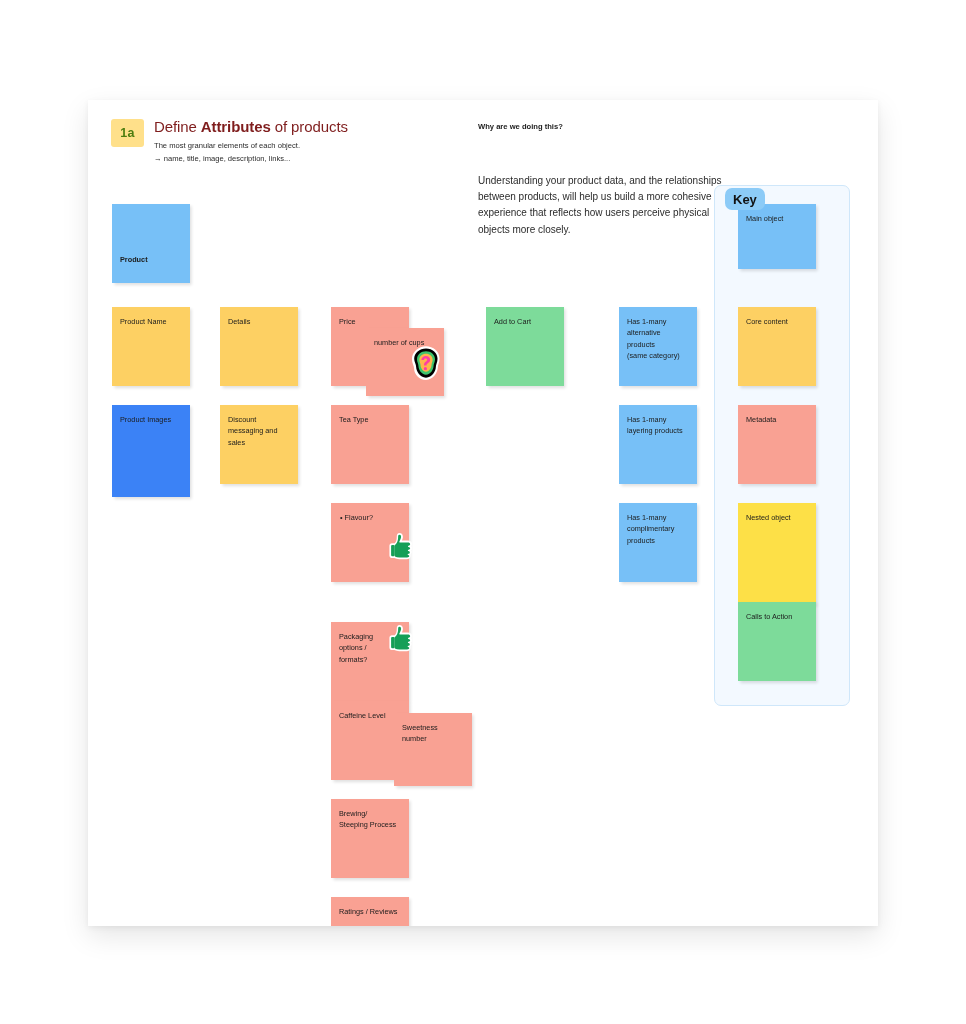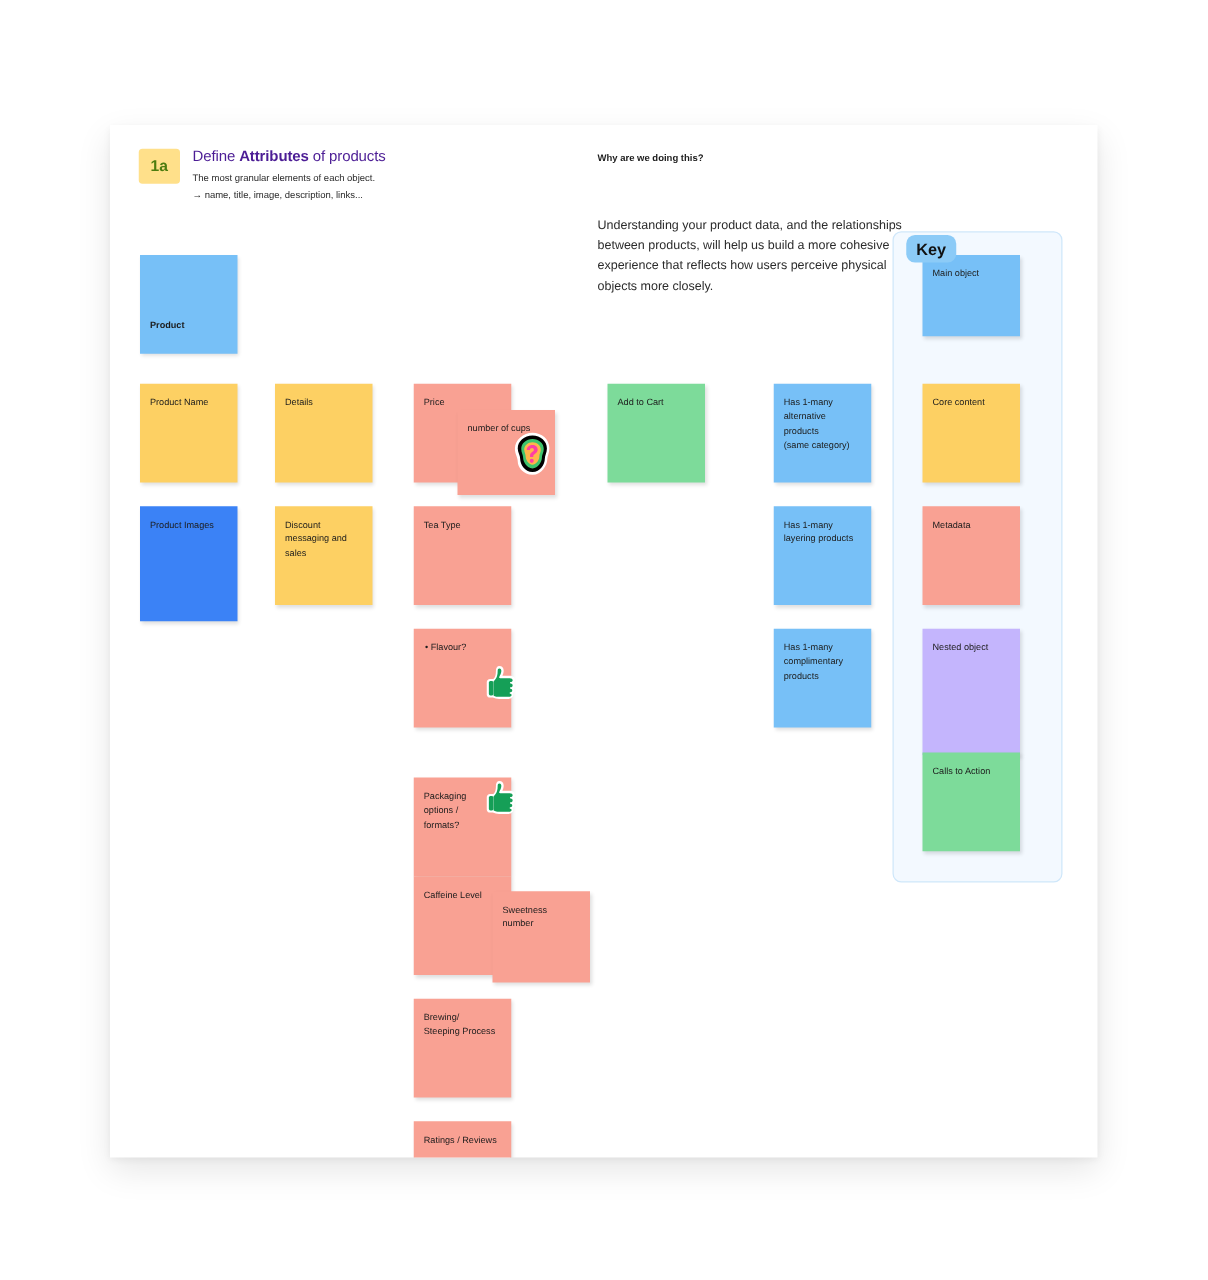--- a/index.html
+++ b/index.html
@@ -48,23 +48,23 @@
     align-items: center;
     justify-content: center;
     font-size: 12.5px;
     font-weight: bold;
     color: #4d7c0f;
     letter-spacing: 0.2px;
   }
 
   .title-block { position: absolute; left: 66px; top: 18px; }
   .title-line {
-    font-size: 12px;
+    font-size: 15px;
     font-weight: 400;
-    color: #4c1d95;
+    color: #7f1d1d;
     letter-spacing: -0.1px;
     white-space: nowrap;
   }
   .title-line b { font-weight: 700; }
   .subtitle-line {
     font-size: 7.6px;
     color: #2b2b2b;
     line-height: 1.55;
     margin-top: 5px;
     white-space: nowrap;
@@ -212,21 +212,21 @@
           <span class="note-text">Metadata</span>
         </div>
         <div class="note" style="left: 243px; top: 403px; width: 78px; height: 79px; background: rgb(249, 161, 147);">
           <span class="note-text bulleted">•  Flavour?</span>
         </div>
         <div class="note" style="left: 531px; top: 403px; width: 78px; height: 79px; background: rgb(119, 192, 247);">
           <span class="note-text">Has 1-many
 complimentary
 products</span>
         </div>
-        <div class="note" style="left: 650px; top: 403px; width: 78px; height: 101px; background: #c4b5fd;">
+        <div class="note" style="left: 650px; top: 403px; width: 78px; height: 101px; background: #fde047;">
           <span class="note-text">Nested object</span>
         </div>
         <div class="note" style="left: 243px; top: 502px; width: 78px; height: 79px; background: rgb(249, 161, 147); margin-top: 20px;">
           <span class="note-text">Packaging
 options /
 formats?</span>
         </div>
         <div class="note" style="left: 650px; top: 502px; width: 78px; height: 79px; background: rgb(125, 219, 154);">
           <span class="note-text">Calls to Action</span>
         </div>

